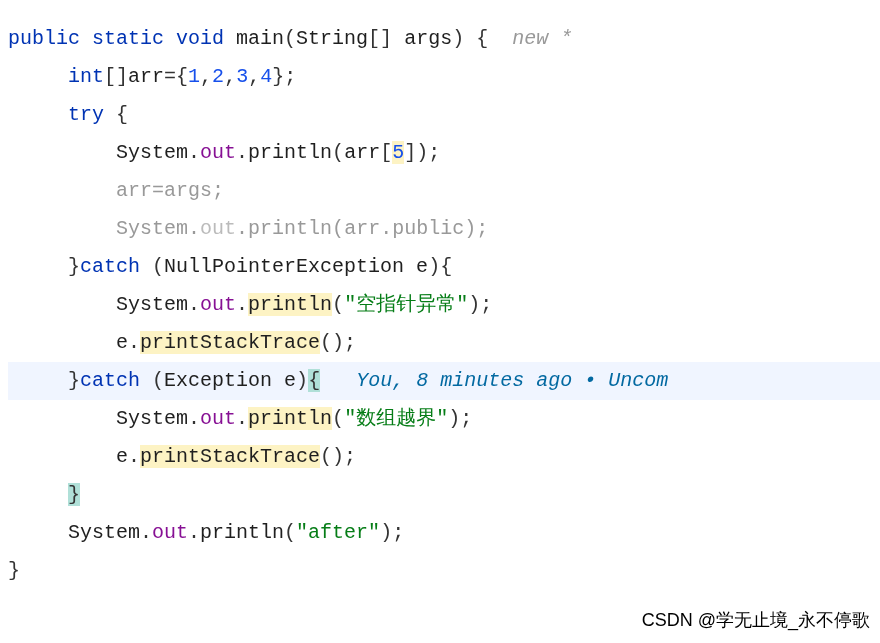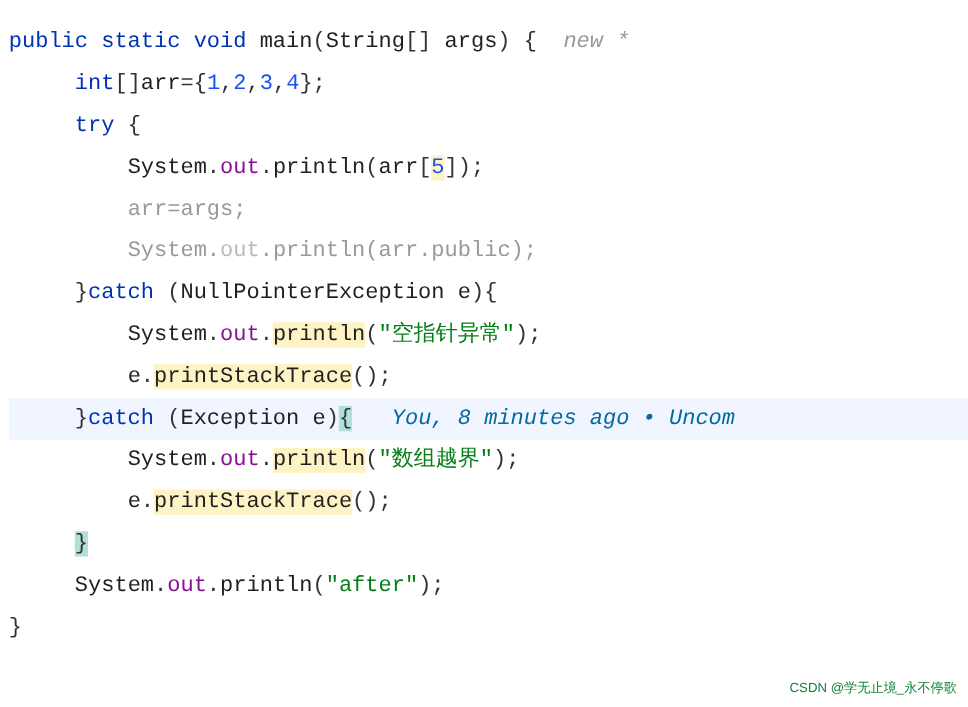--- a/index.html
+++ b/index.html
@@ -37,22 +37,22 @@
     .hl-match { background: #b0e0d8; }
     .current-line {
       background: #f0f5ff;
       display: inline-block;
       width: 100%;
     }
     .watermark {
       position: absolute;
       bottom: 6px;
       right: 10px;
-      color: #15803d;
-      font-size: 12px;
+      color: #000000;
+      font-size: 18px;
       font-family: sans-serif;
     }
   </style>
 </head>
 <body>
 
 <div class="code-area">
 
 <div class="line"><span class="kw">public static void</span> <span class="id">main</span>(<span class="id">String</span><span class="punct">[]</span> <span class="id">args</span>) {  <span class="hint">new *</span></div>
 

